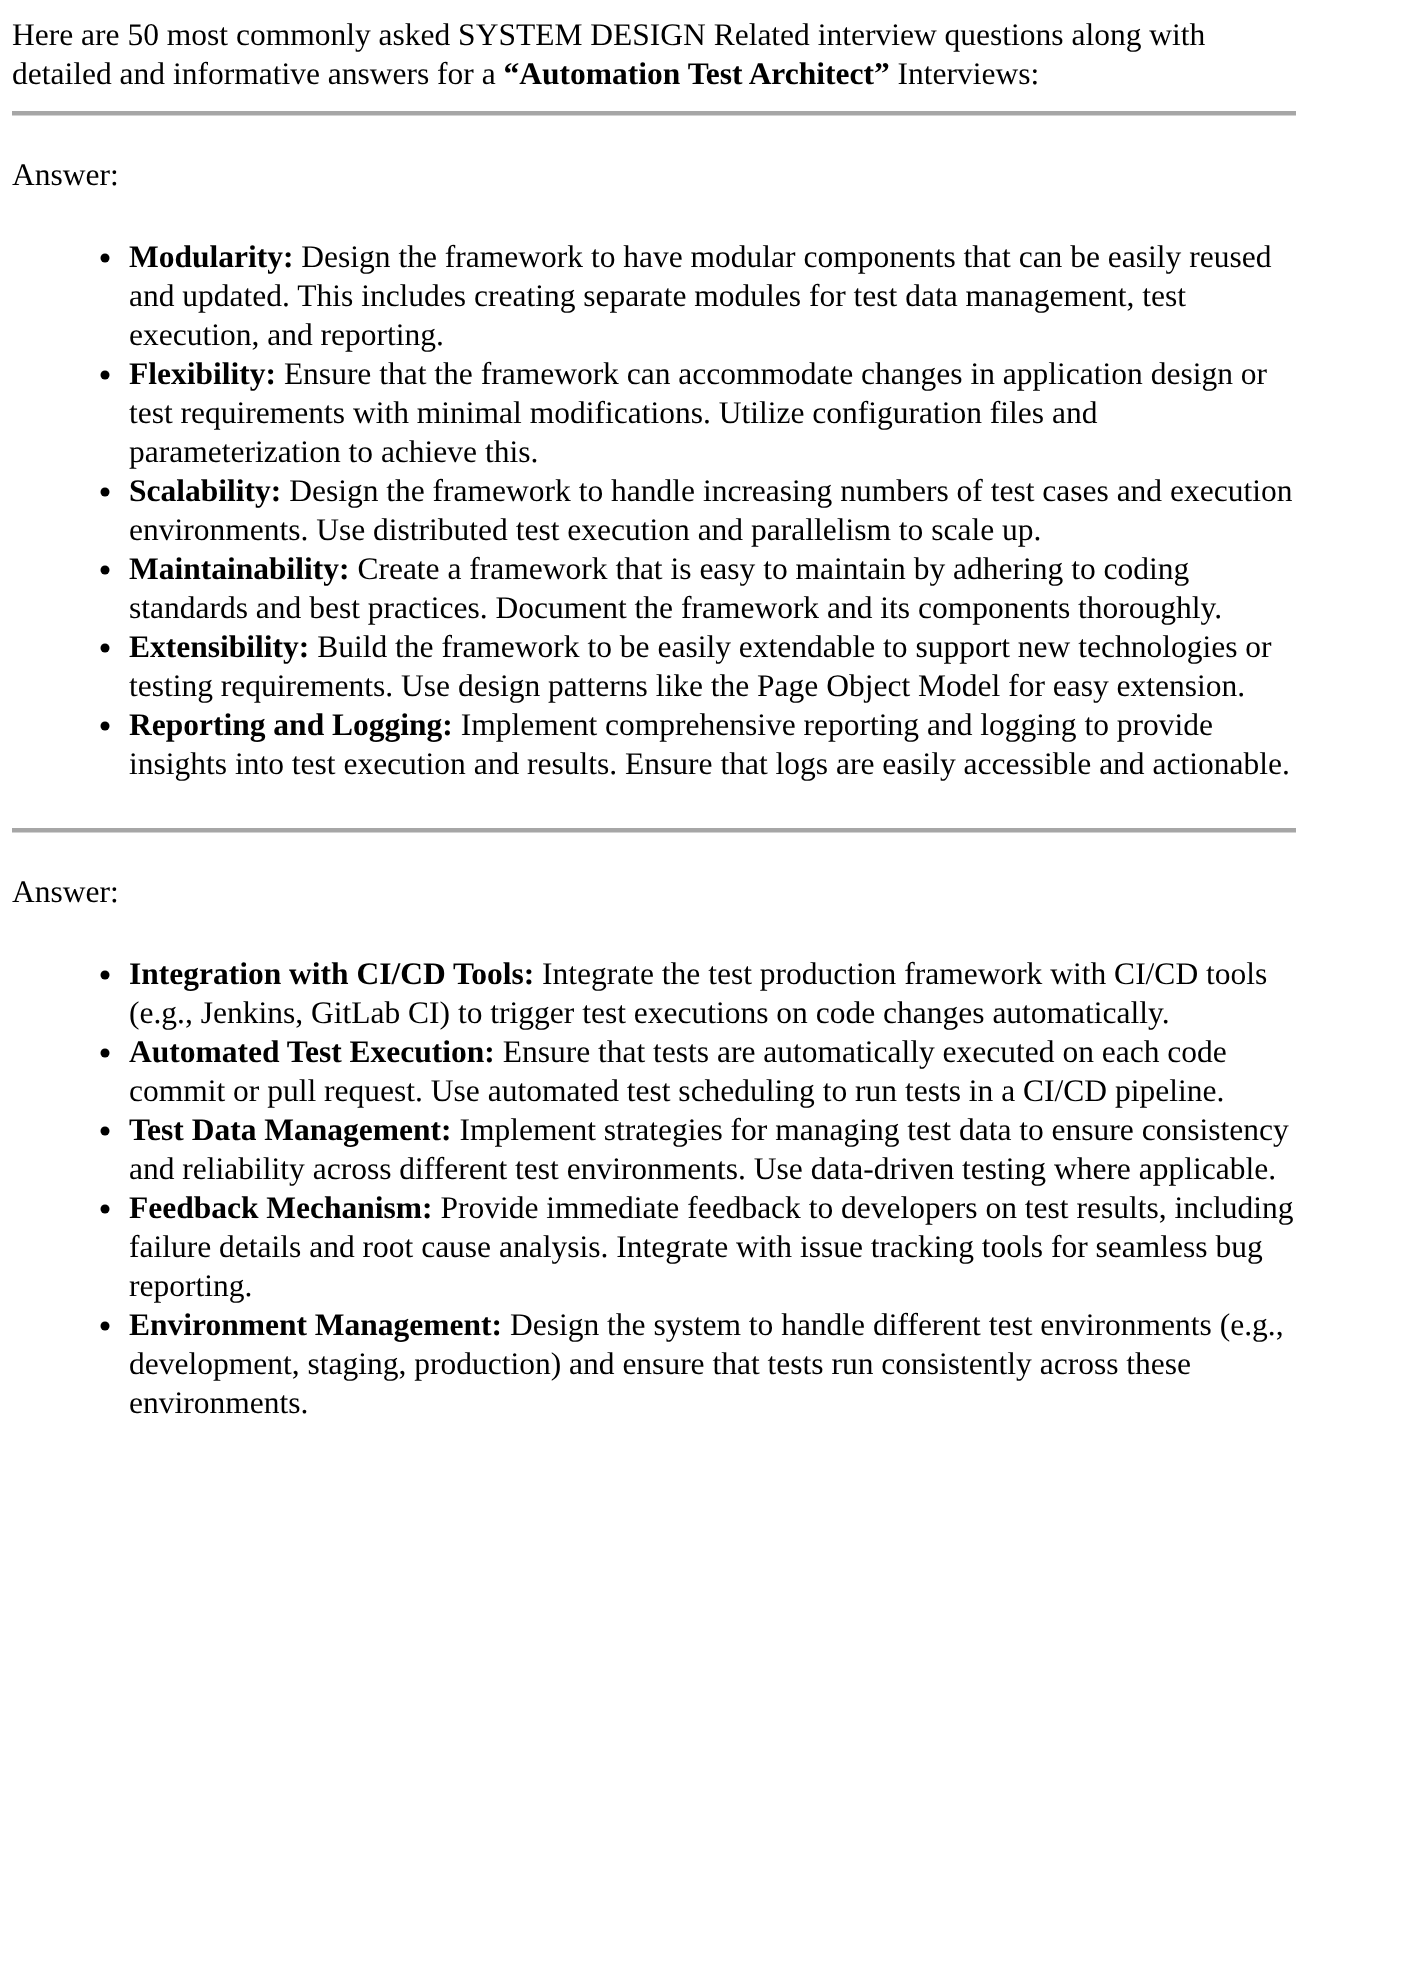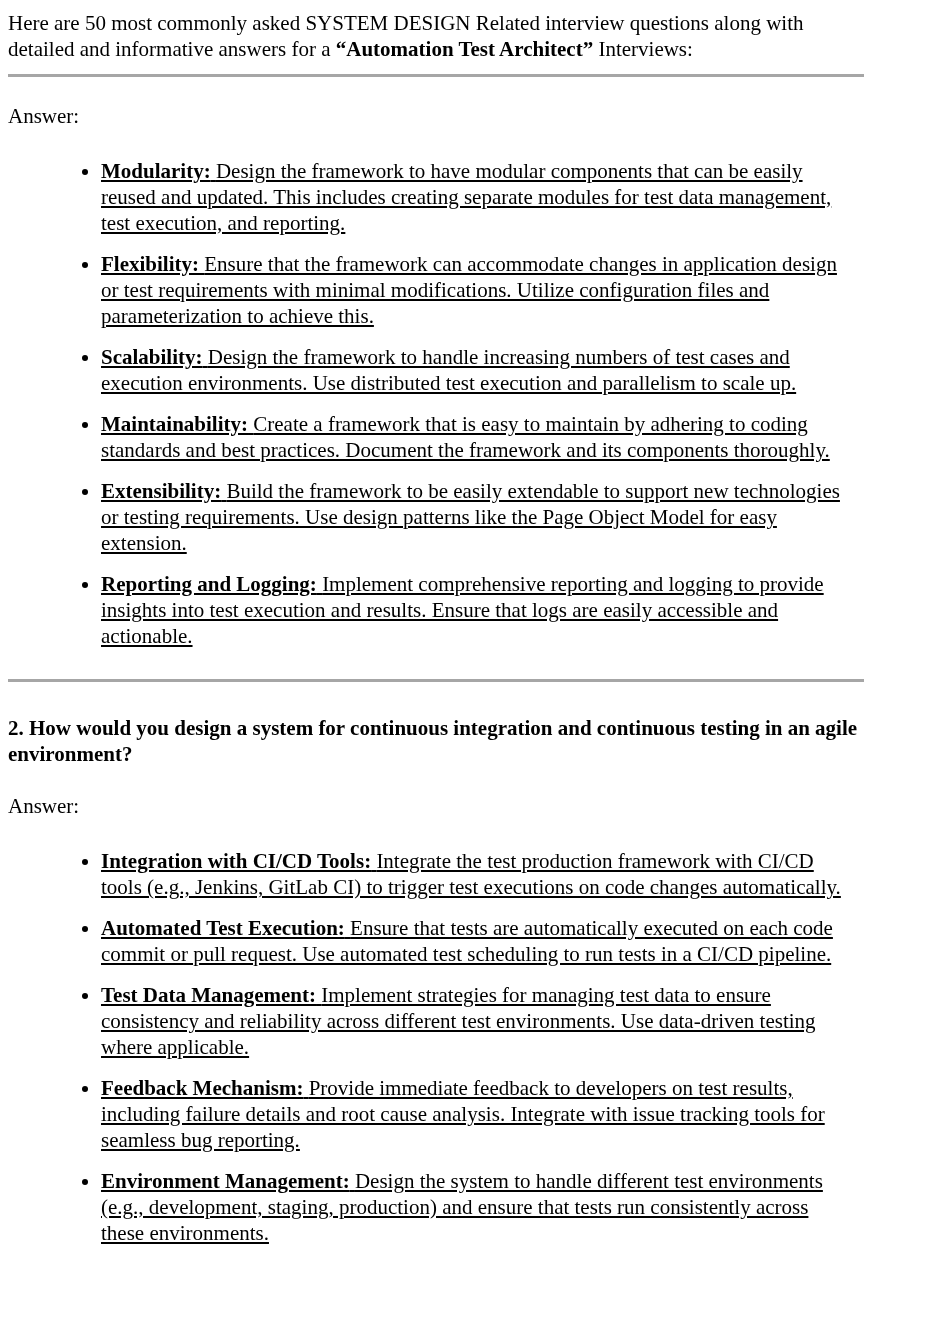--- a/index.html
+++ b/index.html
@@ -41,23 +41,22 @@
   .answer-label {
     margin: 26px 0 0 0;
     font-weight: normal;
   }
   ul.bullets {
     margin: 29px 0 30px 0;
     padding: 0 0 0 78px;
     list-style: disc outside;
   }
   ul.bullets li {
-    margin: 15px;
+    margin: 0;
     padding: 0;
-    text-decoration: underline;
   }
   strong { font-weight: bold; }
 </style>
 </head>
 <body>
 
 <div class="page">
 
   <p class="intro"><span>Here are 50 most commonly asked SYSTEM DESIGN Related interview questions along with detailed and informative answers for a </span><strong>“Automation Test Architect”</strong><span> Interviews:</span></p>
 
@@ -89,21 +88,20 @@
       <li>
         <strong>Reporting and Logging:</strong>
         <span>Implement comprehensive reporting and logging to provide insights into test execution and results. Ensure that logs are easily accessible and actionable.</span>
       </li>
     </ul>
   </section>
 
   <hr class="divider">
 
   <section>
-    <h2 class="question">2. How would you design a system for continuous integration and continuous testing in an agile environment?</h2>
     <p class="answer-label">Answer:</p>
     <ul class="bullets">
       <li>
         <strong>Integration with CI/CD Tools:</strong>
         <span>Integrate the test production framework with CI/CD tools (e.g., Jenkins, GitLab CI) to trigger test executions on code changes automatically.</span>
       </li>
       <li>
         <strong>Automated Test Execution:</strong>
         <span>Ensure that tests are automatically executed on each code commit or pull request. Use automated test scheduling to run tests in a CI/CD pipeline.</span>
       </li>

